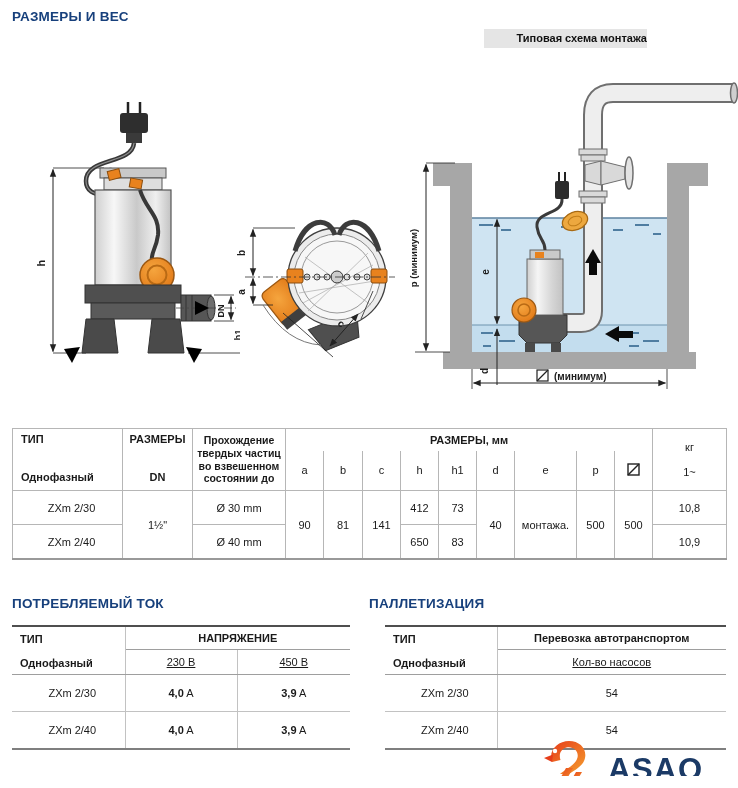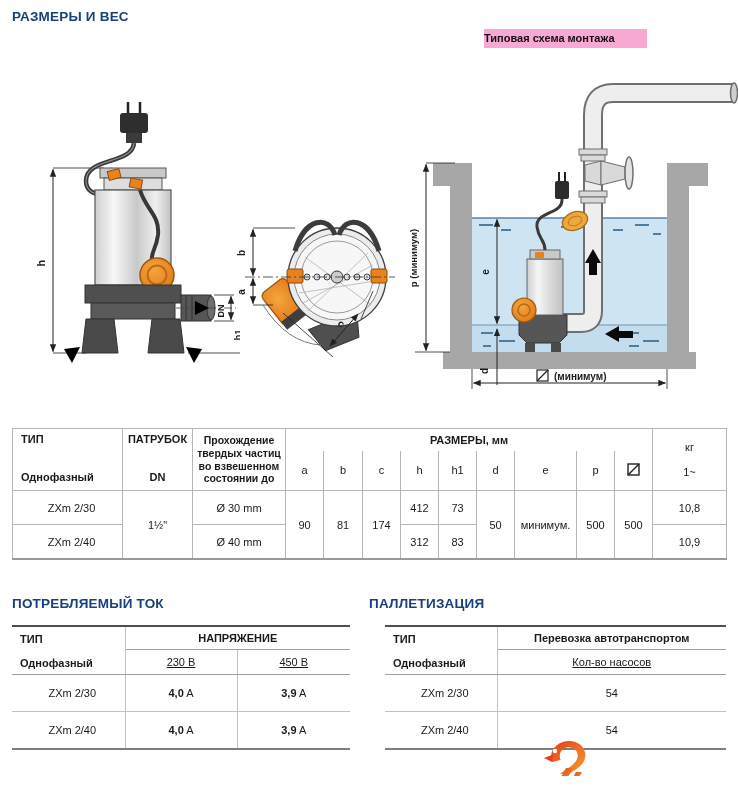--- a/index.html
+++ b/index.html
@@ -1,21 +1,21 @@
 <!DOCTYPE html>
 <html><head>
 <meta charset="utf-8">
 <style>
   html,body{margin:0;padding:0;background:#fff;}
   body{width:738px;height:788px;font-family:"Liberation Sans",sans-serif;color:#1a1a1a;}
   .page{position:relative;width:738px;height:776px;overflow:hidden;background:#fff;}
   .abs{position:absolute;}
   .sec-title{font-size:13.5px;font-weight:bold;color:#17407c;letter-spacing:.2px;}
-  .scheme-label{background:#f9a8d4;color:#111;font-size:11px;font-weight:bold;
-    text-align:left;line-height:19px;height:19px;}
+  .scheme-label{background:#e5e5e5;color:#111;font-size:11px;font-weight:bold;
+    text-align:right;line-height:19px;height:19px;}
   table{border-collapse:collapse;table-layout:fixed;font-size:11px;color:#1a1a1a;}
   .b{font-weight:bold;}
   
   .dimtbl{width:714px;border:1px solid #b6b6b6;border-bottom:2px solid #999;}
   .dimtbl th,.dimtbl td{border:1px solid #b6b6b6;padding:0;text-align:center;vertical-align:middle;font-weight:normal;}
   .dimtbl .hr1 th{height:20px;}
   .dimtbl .hr2 th{height:36px;}
   .dimtbl td{height:33px;}
   .dimtbl th.sizes{font-weight:bold;border-bottom:hidden;text-align:center;}
   .dimtbl .hr2 th{border-top:hidden;}
@@ -311,21 +311,21 @@
     <tbody>
         <tr class="hr1">
       <th rowspan="2">
         <div class="split left">
           <span>ТИП</span>
           <span>Однофазный</span>
         </div>
       </th>
       <th rowspan="2">
         <div class="split">
-          <span>ПАТРУБОК</span>
+          <span>РАЗМЕРЫ</span>
           <span>DN</span>
         </div>
       </th>
       <th rowspan="2" class="solids">Прохождение твердых частиц во взвешенном состоянии до</th>
       <th colspan="9" class="sizes">РАЗМЕРЫ, мм</th>
       <th rowspan="2" class="kgcell">
         <div><span>кг</span></div>
         <div class="sub">1~</div>
       </th>
     </tr>
@@ -344,33 +344,33 @@
           <line x1="1" y1="12" x2="12" y2="1" stroke="#222" stroke-width="1.4"></line>
         </svg>
       </th>
     </tr>
     <tr>
       <td class="typecol">ZXm 2/30</td>
       <td rowspan="2" class="b">1½"</td>
       <td>Ø 30 mm</td>
       <td rowspan="2">90</td>
       <td rowspan="2">81</td>
-      <td rowspan="2">174</td>
+      <td rowspan="2">141</td>
       <td>412</td>
       <td>73</td>
-      <td rowspan="2">50</td>
-      <td rowspan="2">минимум.</td>
+      <td rowspan="2">40</td>
+      <td rowspan="2">монтажа.</td>
       <td rowspan="2">500</td>
       <td rowspan="2">500</td>
       <td class="b">10,8</td>
     </tr>
     <tr>
       <td class="typecol">ZXm 2/40</td>
       <td>Ø 40 mm</td>
-      <td>312</td>
+      <td>650</td>
       <td>83</td>
       <td class="b">10,9</td>
     </tr>
   </tbody>
     </table>
 
   <div class="abs sec-title" style="left:12px;top:596px;">ПОТРЕБЛЯЕМЫЙ ТОК</div>
   <table class="mini abs" style="left:12px;top:625px;width:338px;">
     <colgroup>
         <col style="width:113px">
@@ -443,15 +443,16 @@
         </linearGradient>
       </defs>
       <path d="M12,24 C8,12 18,3 29,3 C40,3 47,11 45,20 C43.5,27 37,31 29,36 L20,36
                C28,30 36,26 37.5,19.5 C39,13 33,8 26.5,9.5 C21,11 18.5,16 20.5,22 Z" fill="url(#lg)"></path>
       <path d="M12,24 L4,20 L13,16.5 Z" fill="#e63d1a"></path>
       <circle cx="15" cy="13" r="2.2" fill="#fff"></circle>
       <path d="M16,48 L26,30 L33,30 L23,48 Z" fill="url(#lg)"></path>
       <path d="M28,48 L36,34 L42,34 L34,48 Z" fill="url(#lg)"></path>
       <path d="M39,48 L45,38 L51,38 L45,48 Z" fill="#f6a030"></path>
     </svg>
+    <div class="logo-text" style="margin-left:6px;">ASAO</div>
   </div>
 
 </div>
 
 </body></html>

